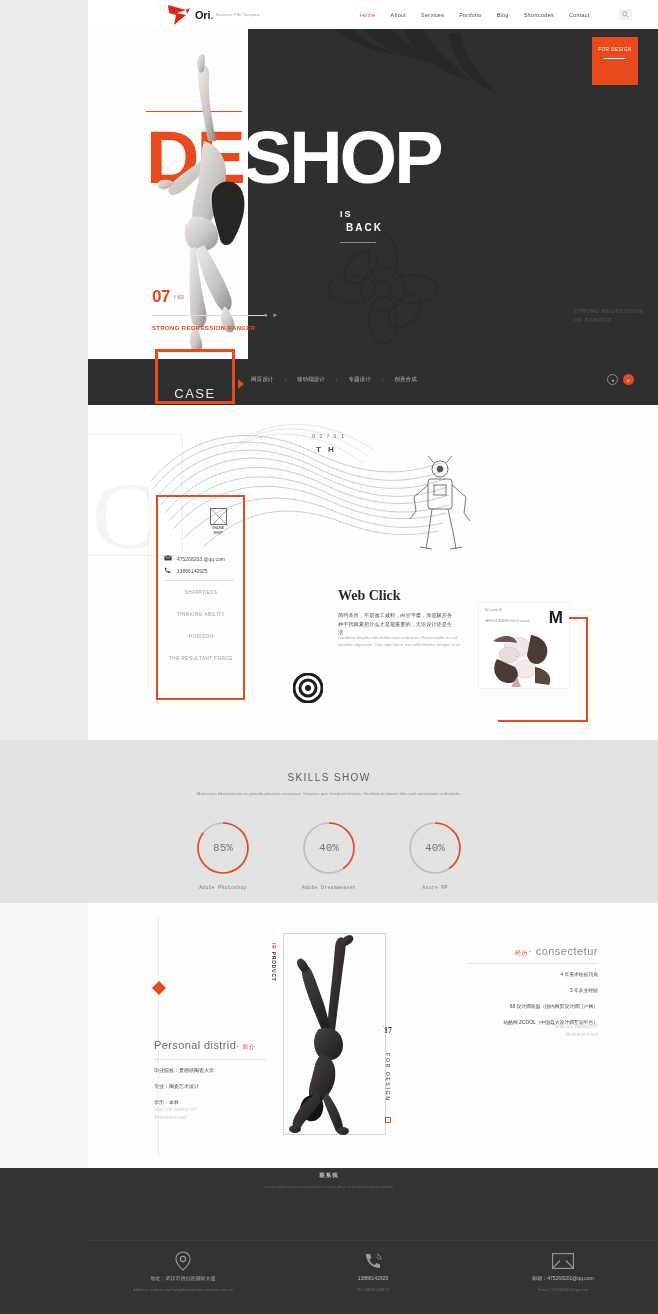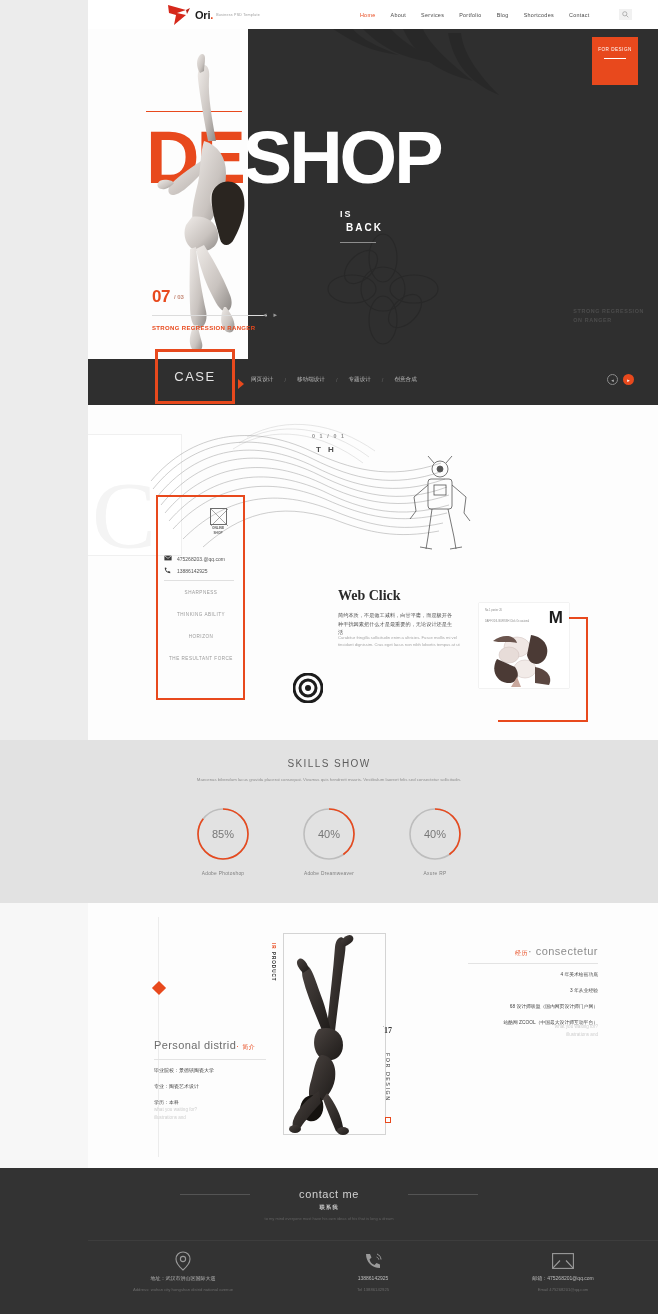--- a/index.html
+++ b/index.html
@@ -64,21 +64,21 @@
   .hero-sub { position:absolute; left:64px; top:296px; color:#e8491d; font-size:6px; font-weight:bold; letter-spacing:.35px; }
   .hero-divider { position:absolute; left:64px; top:286px; width:115px; height:1px; background:#dcdcdc; }
   .hero-arrows { position:absolute; left:175px; top:282px; display:flex; gap:7px; align-items:center; }
   .hero-arrows span { color:#9a9a9a; font-size:7px; }
   .hero-right-label { position:absolute; right:14px; top:278px; color:#4c4c4c; font-size:5.4px; font-weight:bold; letter-spacing:.6px; line-height:9px; text-align:left; }
 
   
   .casebar { position:absolute; left:88px; top:359px; width:570px; height:46px; background:#2f2f2f; }
   .case-box {
     position:absolute; left:67px; top:-10px; width:80px; height:55px;
-    border:3px solid #e8491d; display:flex; align-items:center; justify-content:center;
+    border:3px solid #e8491d; display:flex; align-items:flex-end; justify-content:center;
   }
   .case-box span { color:#e4e4e4; font-size:13px; letter-spacing:1.5px; font-weight:300; }
   .case-tri {
     position:absolute; left:150px; top:20px; width:0;height:0;
     border-left:6px solid #e8491d; border-top:5px solid transparent; border-bottom:5px solid transparent;
   }
   .case-nav { position:absolute; left:163px; top:17px; display:flex; align-items:center; gap:11px; }
   .case-nav a { color:#bcbcbc; font-size:5.6px; text-decoration:none; }
   .case-nav .sep { color:#6a6a6a; font-size:5.6px; }
   .case-ctrls { position:absolute; right:24px; top:15px; display:flex; gap:5px; align-items:center; }
@@ -112,23 +112,23 @@
   .wd-en { position:absolute; left:250px; top:230px; width:122px; color:#a6a6a6; font-size:4.2px; line-height:6.5px; }
   .m-card { position:absolute; left:391px; top:198px; width:90px; height:85px; background:#fff; box-shadow:0 0 1px rgba(0,0,0,.25); overflow:hidden; }
   .m-card .mletter { position:absolute; right:6px; top:5px; font-size:17px; font-weight:bold; color:#1d1d1d; }
   .m-card .mtxt1 { position:absolute; left:6px; top:6px; font-size:2.6px; color:#8d8d8d; }
   .m-card .mtxt2 { position:absolute; left:6px; top:17px; font-size:2.6px; color:#8d8d8d; line-height:3.4px; }
   .m-frame { position:absolute; left:410px; top:212px; width:90px; height:105px; border:2px solid #e8491d; border-left:none; border-top:none; }
   .m-frame-top { position:absolute; left:470px; top:212px; width:30px; height:2px; background:#e8491d; }
 
   
   .skills { position:absolute; left:0; top:740px; width:658px; height:163px; background:#e2e2e2; }
-  .skills-title { text-align:center; padding-top:18px; font-size:10px; color:#5d5d5d; letter-spacing:1.4px; font-weight:300; }
+  .skills-title { text-align:center; padding-top:32px; font-size:10px; color:#5d5d5d; letter-spacing:1.4px; font-weight:300; }
   .skills-desc { text-align:center; margin:7px auto 0; width:300px; font-size:4.3px; color:#8f8f8f; line-height:7px; }
-  .rings { display:flex; justify-content:center; gap:44px; margin-top:23px; }
+  .rings { display:flex; justify-content:center; gap:44px; margin-top:23px;font-family:Liberation Mono, monospace; }
   .ring-item { text-align:center; width:62px; }
   .ring { width:56px; height:56px; margin:0 auto; position:relative; }
   .ring svg { display:block; }
   .ring .pct { position:absolute; left:0; top:0; width:56px; height:56px; display:flex; align-items:center; justify-content:center; font-size:11px; color:#777; font-weight:300; }
   .ring-label { margin-top:9px; font-size:4.8px; color:#7d7d7d; letter-spacing:.3px; }
 
   
   .profile { position:absolute; left:0; top:903px; width:658px; height:265px; background:#f7f7f7; }
   .profile-inner { position:absolute; left:88px; top:0; width:570px; height:265px; background:#fdfdfd; }
   .pf-vline { position:absolute; left:70px; top:14px; width:1px; height:240px; background:#ececec; }
@@ -557,25 +557,20 @@
         <div>站酷网 ZCOOL（中国最大设计师互动平台）</div>
       </div>
       <div class="ex-faint">
         <div>what you waiting for?</div>
         <div>illustrations and</div>
       </div>
     </div>
   </div>
 
   <div class="footer">
-    <div class="ft-title">
-      <span class="ft-rule l"></span>
-      <span>contact me</span>
-      <span class="ft-rule r"></span>
-    </div>
     <div class="ft-cn">联系我</div>
     <div class="ft-desc">to my mind everyone must have his own ideas of his that is long a dream</div>
     <div class="ft-sep"></div>
 
     <div class="ft-cols">
       <div class="ft-col">
         <div class="ft-ic">
           <svg width="16" height="20" viewBox="0 0 16 20">
             <path d="M8 1 C4 1 1 4 1 8 C1 13 8 19 8 19 C8 19 15 13 15 8 C15 4 12 1 8 1 Z" fill="none" stroke="#9a9a9a" stroke-width="1.1"></path>
             <circle cx="8" cy="8" r="2.6" fill="none" stroke="#9a9a9a" stroke-width="1.1"></circle>

